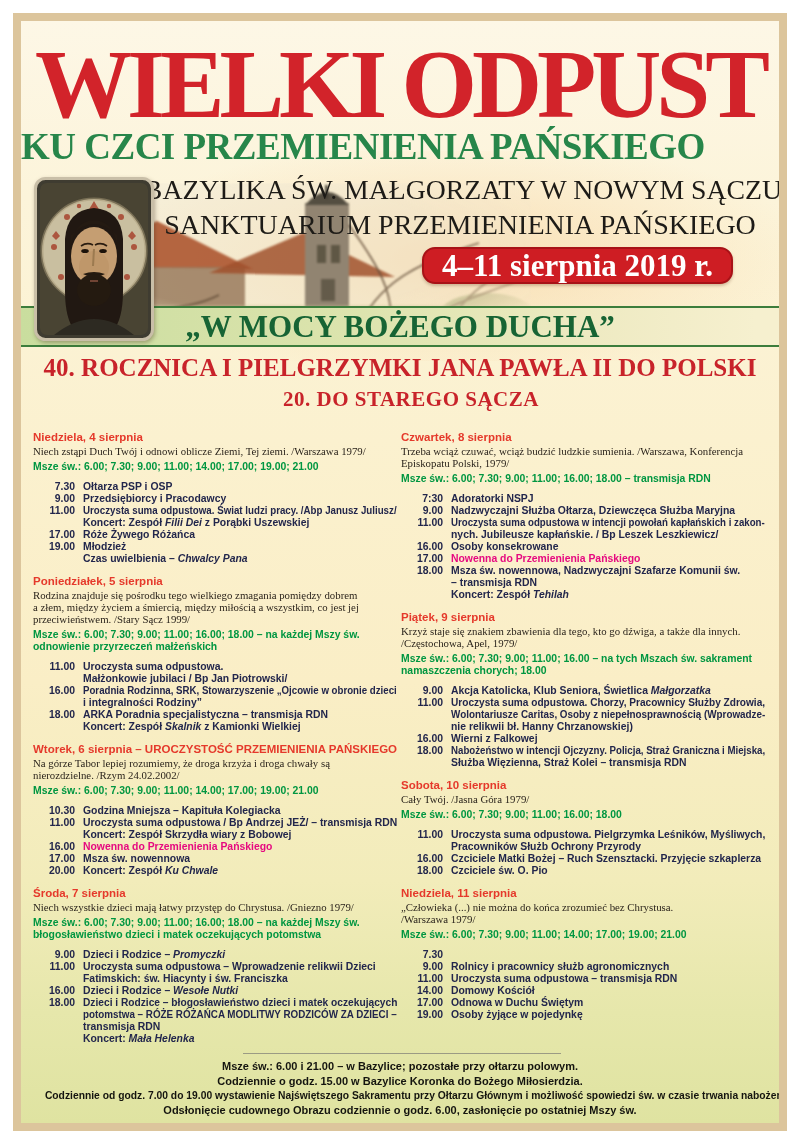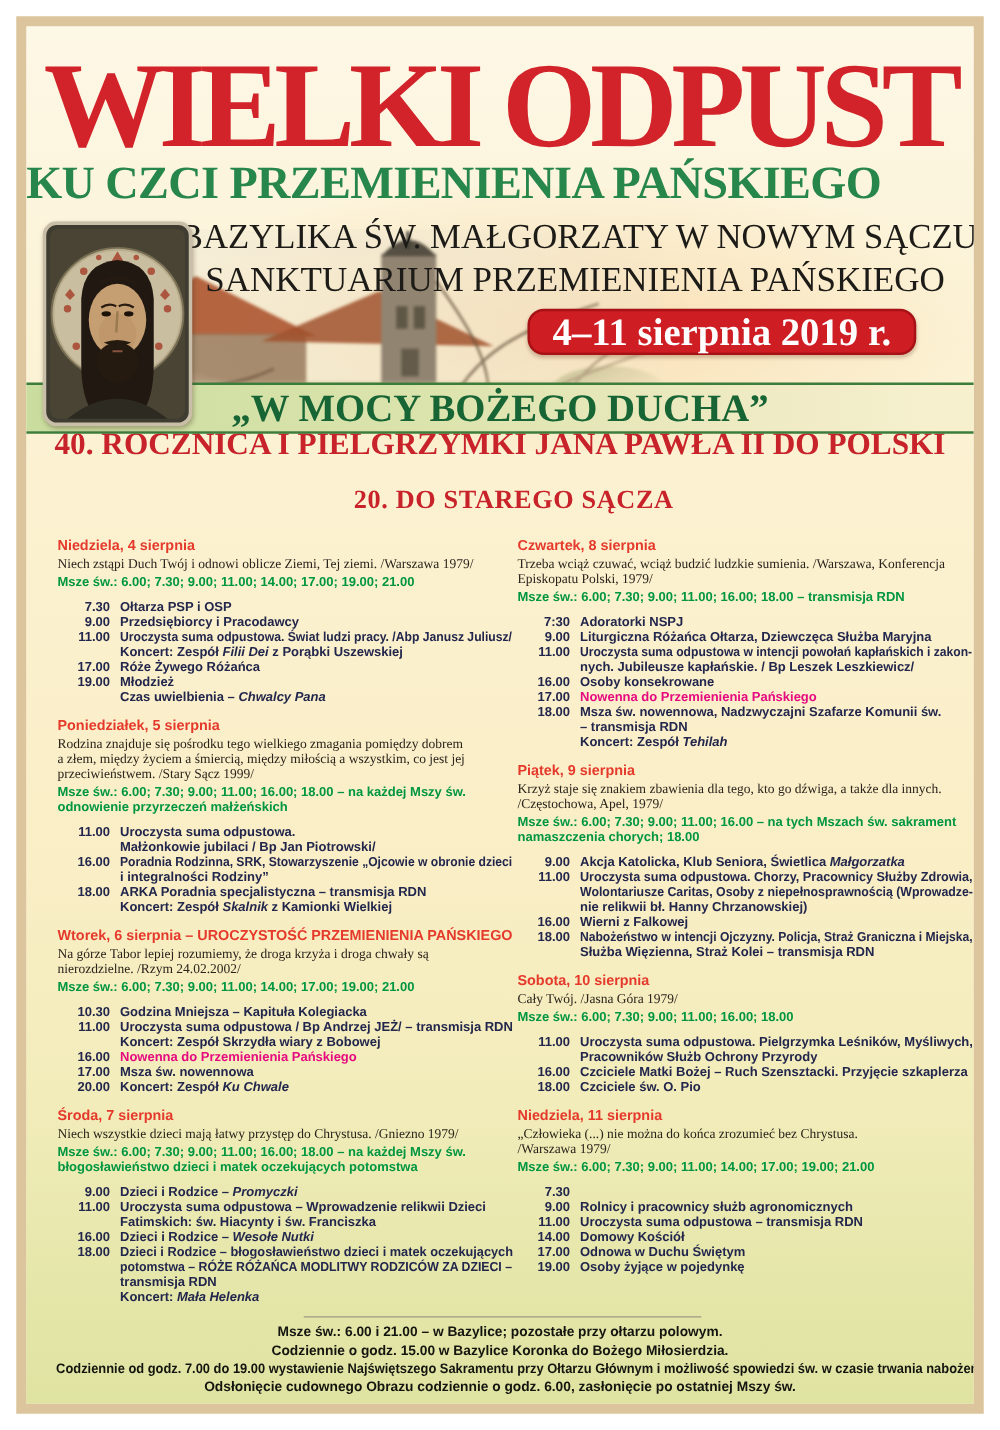--- a/index.html
+++ b/index.html
@@ -37,26 +37,26 @@
 
   .icon-img{position:absolute;left:13px;top:156px;width:120px;height:164px;z-index:6;filter:drop-shadow(1px 2px 2px rgba(60,40,20,.35));}
 
   .motto-band{position:absolute;left:0;top:285px;width:758px;height:41px;box-sizing:border-box;z-index:4;
     border-top:2px solid #3c7d3c;border-bottom:2px solid #3c7d3c;
     background:linear-gradient(90deg,#c9dd9e 0%,#dde4ae 45%,#eeeac2 75%,#f6f0cf 97%);
     display:flex;align-items:flex-end;justify-content:center;}
   .motto-band span{width:100%;text-align:center;font-family:"Liberation Serif",serif;font-weight:bold;
     font-size:31px;color:#176434;}
 
-  .ann1{position:absolute;top:321px;left:0;width:758px;text-align:center;font-family:"Liberation Serif",serif;
+  .ann1{position:absolute;top:333px;left:0;width:758px;text-align:center;font-family:"Liberation Serif",serif;
     font-weight:bold;font-size:25px;line-height:28px;color:#c8232a;}
   .ann2{position:absolute;top:366px;left:0;width:780px;text-align:center;font-family:Liberation Serif, serif;
     font-weight:bold;font-size:21px;line-height:24px;letter-spacing:0.5px;color:#c8232a;}
 
-  .cols{position:absolute;top:410px;left:25px;width:732px;display:flex;gap:4px;justify-content:center;}
+  .cols{position:absolute;top:410px;left:12px;width:732px;display:flex;gap:4px;justify-content:center;}
   .col{width:364px;}
 
   .day-block{margin-bottom:10px;}
   .day-name{font-size:11.5px;font-weight:bold;line-height:13px;color:#e5392b;margin-bottom:1px;}
   .day-quote{margin-bottom:4px;}
   .quote-line{font-family:"Liberation Serif",serif;font-size:10.8px;line-height:12px;color:#2b241c;}
   .day-masses{margin-bottom:8px;}
   .masses-line{font-size:10.4px;font-weight:bold;line-height:12px;color:#009641;}
   .event-row{display:flex;align-items:flex-start;}
   .event-time{flex:0 0 42px;text-align:right;margin-right:8px;font-size:10.4px;font-weight:bold;line-height:12px;color:#22264c;}
@@ -338,21 +338,21 @@
               <div class="events">
                 <div class="event-row">
                   <div class="event-time">7:30</div>
                   <div class="event-text">
                     <div class="event-line fit">Adoratorki NSPJ</div>
                   </div>
                 </div>
                 <div class="event-row">
                   <div class="event-time">9.00</div>
                   <div class="event-text">
-                    <div class="event-line fit">Liturgiczna Różańca Ołtarza,  Dziewczęca Służba Maryjna</div>
+                    <div class="event-line fit">Nadzwyczajni Służba Ołtarza,  Dziewczęca Służba Maryjna</div>
                   </div>
                 </div>
                 <div class="event-row">
                   <div class="event-time">11.00</div>
                   <div class="event-text">
                     <div class="event-line fit" style="transform: scaleX(0.932);">Uroczysta suma odpustowa w intencji powołań kapłańskich i zakon-</div>
                     <div class="event-line fit">nych. Jubileusze kapłańskie. / Bp Leszek Leszkiewicz/</div>
                   </div>
                 </div>
                 <div class="event-row">

